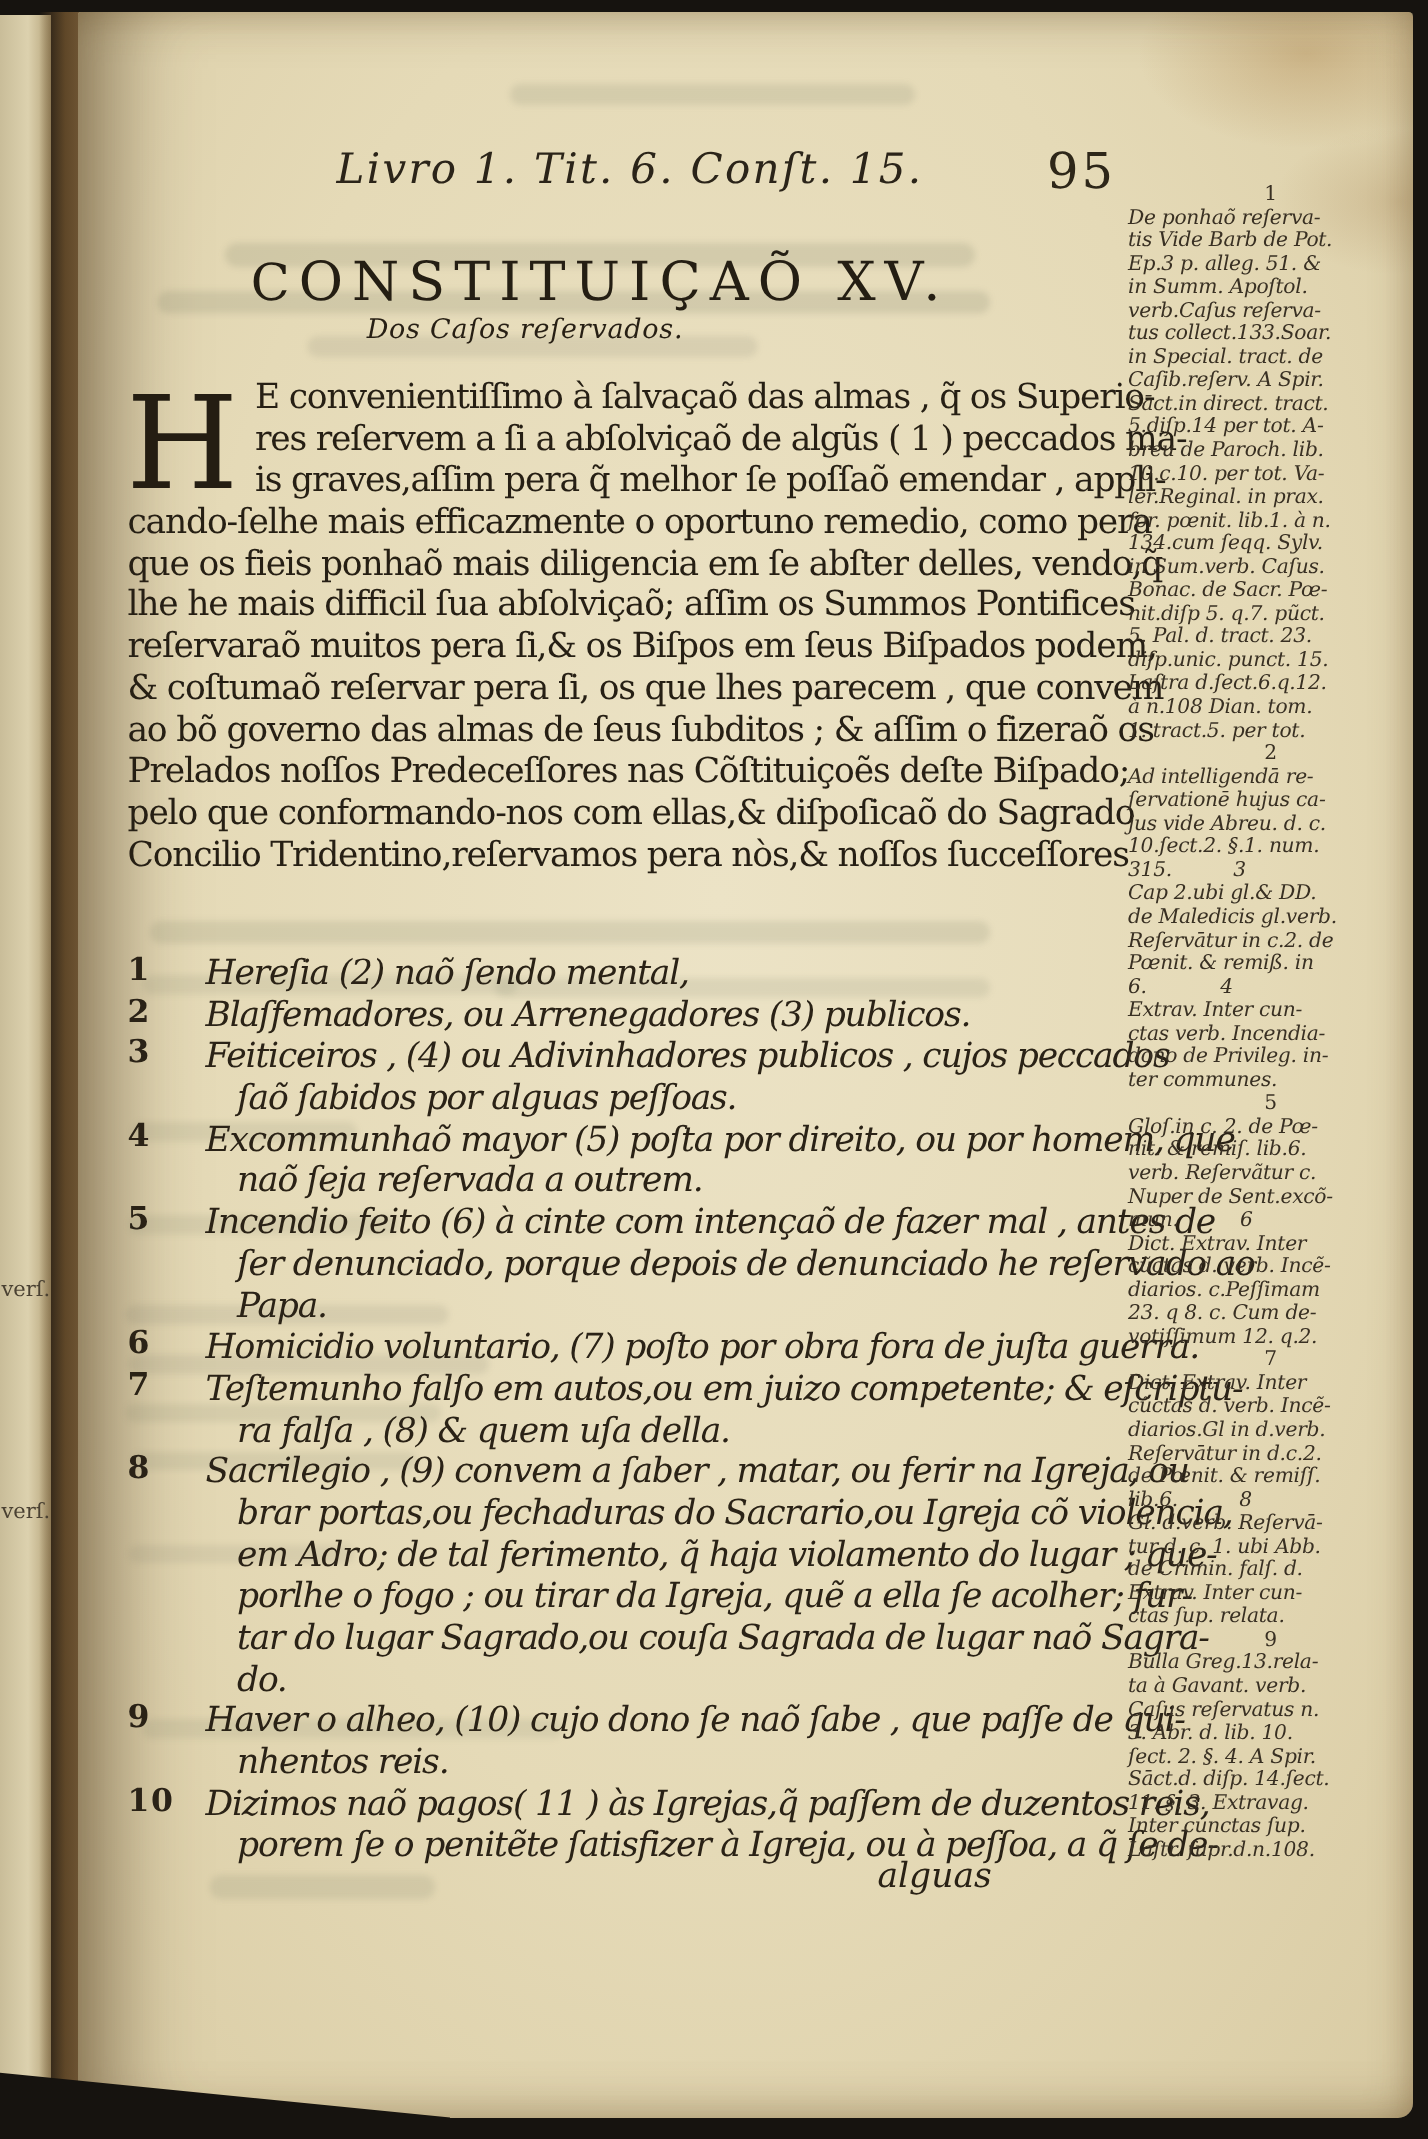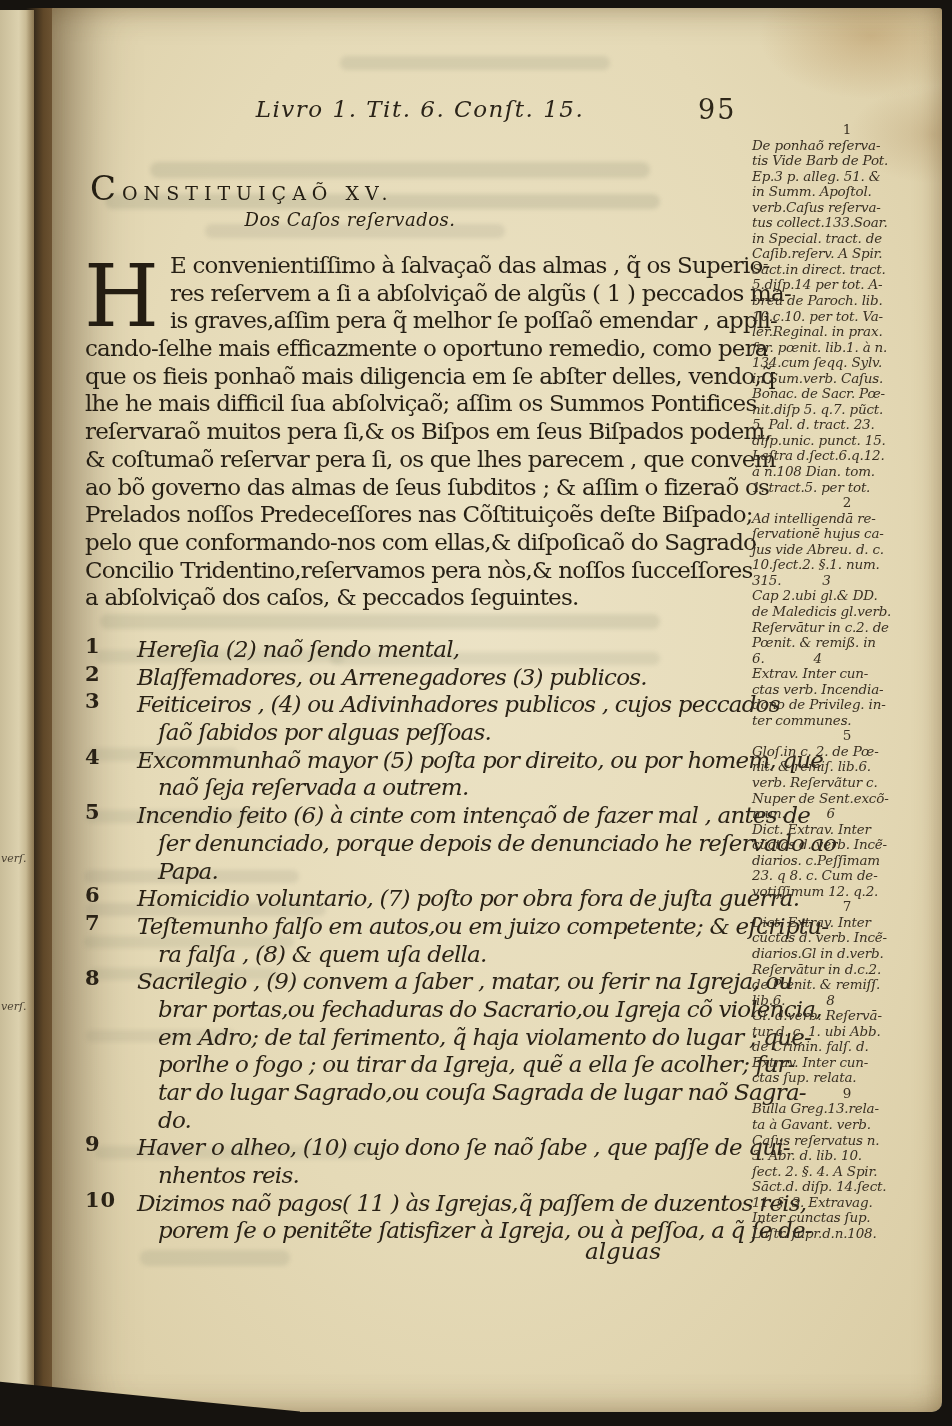--- a/index.html
+++ b/index.html
@@ -21,24 +21,24 @@
                     inset -16px 0 28px -16px rgba(110,82,44,.45),
                     inset 0 18px 30px -18px rgba(120,92,50,.35),
                     inset 0 -20px 34px -20px rgba(120,92,50,.4);}
   
   .wedge{position:absolute;left:0;top:1378px;width:300px;height:48px;background:#16130f;
          clip-path:polygon(0 8%,100% 70%,100% 100%,0 100%);}
 
   
   .sm{position:absolute;filter:blur(2px);border-radius:8px;}
   .running{position:absolute;left:160px;top:96px;width:520px;text-align:center;
-           font-style:italic;font-size:23px;letter-spacing:1.5px;color:#2b2419;}
-  .pageno{position:absolute;left:698px;top:94px;font-size:27px;letter-spacing:2px;color:#2e2719;}
-  .title{position:absolute;left:90px;top:168px;width:620px;text-align:left;
-         font-size:19px;letter-spacing:6px;color:#241e13;}
+           font-style:italic;font-size:28px;letter-spacing:1.5px;color:#2b2419;}
+  .pageno{position:absolute;left:698px;top:94px;font-size:33px;letter-spacing:2px;color:#2e2719;}
+  .title{position:absolute;left:90px;top:168px;width:620px;text-align:center;
+         font-size:36px;letter-spacing:6px;color:#241e13;}
   .title::first-letter{font-size:34px;}
   .subtitle{position:absolute;left:110px;top:209px;width:480px;text-align:center;
             font-style:italic;font-size:18px;letter-spacing:.5px;color:#271f14;}
 
   .dropcap{position:absolute;left:84px;top:256px;font-size:86px;line-height:80px;color:#241d12;}
   .para{position:absolute;left:85px;top:252px;width:672px;font-size:23px;letter-spacing:-0.8px;color:#261f14;}
   .pline{height:27.7px;line-height:27.7px;white-space:nowrap;}
   .pline.ind{margin-left:85px;}
 
   .list{position:absolute;left:85px;top:632px;width:680px;color:#2a2216;}
@@ -46,21 +46,21 @@
   .lnum{position:absolute;left:0;top:0;font-size:21px;font-weight:bold;letter-spacing:1px;}
   .ltxt{position:absolute;left:52px;top:4px;font-style:italic;font-size:23px;letter-spacing:-0.8px;}
   .ltxt.cont{left:73px;text-align:center;}
   .catchword{position:absolute;left:585px;top:1238px;font-style:italic;font-size:23px;color:#2a2216;}
 
   .margin{position:absolute;left:752px;top:122px;width:190px;color:#393023;}
   .mline{height:15.55px;line-height:15.55px;font-style:italic;font-size:13.5px;
          letter-spacing:-0.2px;white-space:pre;}
   .mline.ctr{text-align:center;font-style:normal;}
 
-  .gmark{position:absolute;left:1px;font-style:italic;font-size:11px;color:#4a4132;}
+  .gmark{position:absolute;left:1px;font-size:14px;color:#4a4132;}
   .gmark.g0{top:852px;}
   .gmark.g1{top:1000px;}
 </style>
 </head>
 <body>
 
 <div class="photo">
 
   <div class="facing"></div>
   <div class="gutterband"></div>
@@ -102,21 +102,20 @@
       <div class="pline ind">is graves,aſſim pera q̃ melhor ſe poſſaõ emendar , appli-</div>
       <div class="pline">cando-ſelhe mais efficazmente o oportuno remedio, como pera</div>
       <div class="pline">que os fieis ponhaõ mais diligencia em ſe abſter delles, vendo,q̃</div>
       <div class="pline">lhe he mais difficil ſua abſolviçaõ; aſſim os Summos Pontifices</div>
       <div class="pline">reſervaraõ muitos pera ſi,&amp; os Biſpos em ſeus Biſpados podem,</div>
       <div class="pline">&amp; coſtumaõ reſervar pera ſi, os que lhes parecem , que convem</div>
       <div class="pline">ao bõ governo das almas de ſeus ſubditos ; &amp; aſſim o fizeraõ os</div>
       <div class="pline">Prelados noſſos Predeceſſores nas Cõſtituiçoẽs deſte Biſpado;</div>
       <div class="pline">pelo que conformando-nos com ellas,&amp; diſpoſicaõ do Sagrado</div>
       <div class="pline">Concilio Tridentino,reſervamos pera nòs,&amp; noſſos ſucceſſores</div>
-      <div class="pline">a abſolviçaõ dos caſos, &amp; peccados ſeguintes.</div>
     </div>
 
   <div class="list" id="list">
       <div class="lrow">
         <span class="lnum">1</span>
         <span class="ltxt">Hereſia (2) naõ ſendo mental,</span>
       </div>
       <div class="lrow">
         <span class="lnum">2</span>
         <span class="ltxt">Blaſfemadores, ou Arrenegadores (3) publicos.</span>

